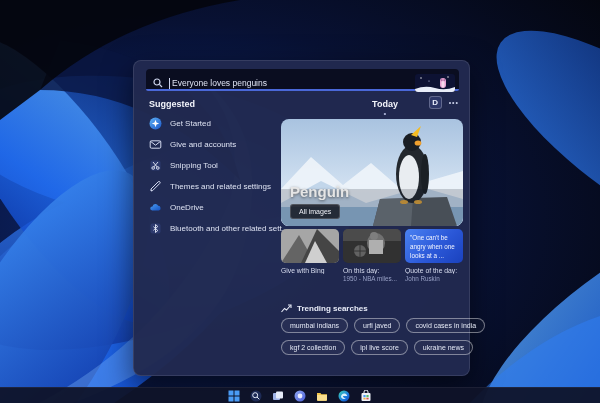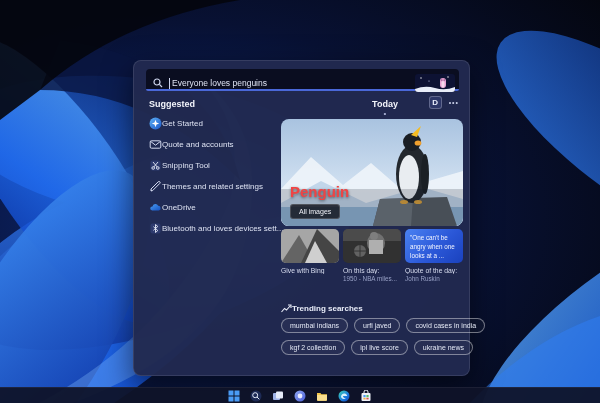--- a/index.html
+++ b/index.html
@@ -26,43 +26,43 @@
   .today-wrap { position:absolute; left:160px; top:38px; width:182px; display:flex; align-items:center;flex-direction:column; }
   .today-wrap .t { color:#f2f4fb; font-size:9px; font-weight:bold; }
   .today-wrap .sep { color:#aab3d6; font-size:8px; margin:0 5px; }
   .hdr-right { position:absolute; right:10px; top:35px; display:flex; align-items:center; gap:7px; }
   .profile-chip { width:13px; height:13px; border-radius:3px; background:#2c3667; border:1px solid rgba(255,255,255,0.25);
     color:#e8ecfa; font-size:8px; font-weight:bold; display:flex; align-items:center; justify-content:center; }
   .more-dots { color:#c9d0e8; font-size:7px; letter-spacing:1px; }
 
   
   .sugg-list { position:absolute; left:15px; top:52px; width:130px; list-style:none; }
-  .sugg-list li { height:21px; display:flex; align-items:center; cursor:default; }
+  .sugg-list li { height:21px; display:flex; align-items:center; gap:8px; cursor:default; }
   .sugg-list .lbl { color:#dde2f2; font-size:8px; white-space:nowrap; }
   .ic { width:13px; height:13px; flex:0 0 auto; }
 
   
   .hero { position:absolute; left:147px; top:58px; width:182px; height:107px; border-radius:8px; overflow:hidden; }
   .hero svg { position:absolute; inset:0; }
-  .hero-title { position:absolute; left:9px; bottom:26px; color:#ef4444; font-size:15px; font-weight:bold;
+  .hero-title { position:absolute; left:9px; bottom:26px; color:#e5e5e5; font-size:15px; font-weight:bold;
     text-shadow:0 1px 3px rgba(0,0,0,0.55); }
   .hero-btn { position:absolute; left:9px; bottom:7px; background:rgba(18,20,28,0.82); color:#eef0f6;
     font-size:7px; padding:3px 8px; border-radius:3px; border:1px solid rgba(255,255,255,0.18); }
 
   
   .cards-row { position:absolute; left:147px; top:168px; width:182px; display:flex; gap:4px; }
   .info-card { width:58px; }
   .thumb { width:58px; height:34px; border-radius:5px; overflow:hidden; position:relative; }
   .quote-thumb { background:linear-gradient(135deg,#4a82f2 0%,#2b58d8 55%,#1a41bd 100%);
     padding:4px 5px; color:#f2f5ff; font-size:6.3px; line-height:1.45; }
   .cap1 { margin-top:4px; color:#d9def0; font-size:6.8px; white-space:nowrap; overflow:hidden; }
   .cap2 { margin-top:1px; color:#98a1c6; font-size:6.3px; white-space:nowrap; overflow:hidden; }
 
   
-  .trend-head { position:absolute; left:147px; top:243px; display:flex; align-items:center; }
+  .trend-head { position:absolute; left:147px; top:243px; display:flex; align-items:center; gap:5px; }
   .trend-head span { color:#e8ecf8; font-size:8px; font-weight:bold; }
   .chips-row { position:absolute; left:147px; display:flex; gap:6px; }
   .chips-row.r1 { top:257px; } .chips-row.r2 { top:279px; }
   .chip { border:1px solid rgba(255,255,255,0.42); border-radius:9px; padding:3px 8px;
     color:#e4e8f5; font-size:7px; white-space:nowrap; background:rgba(255,255,255,0.03); }
 
   
   .taskbar { position:absolute; left:0; bottom:0; width:600px; height:16px;
     background:rgba(15,19,40,0.94); border-top:1px solid rgba(255,255,255,0.06);
     display:flex; align-items:center; justify-content:center; gap:10px; }
@@ -155,21 +155,21 @@
         <circle cx="6.5" cy="6.5" r="6" fill="url(#g1)"></circle>
         <path d="M6.5 2.8l1 2.6 2.7 1.1-2.7 1.1-1 2.6-1-2.6-2.7-1.1 2.7-1.1z" fill="#fff"></path>
       </svg>
       <span class="lbl">Get Started</span>
     </li>
     <li>
       <svg class="ic" viewBox="0 0 13 13">
         <rect x="1.2" y="2.8" width="10.6" height="7.4" rx="1.2" fill="none" stroke="#d4daf0" stroke-width="1"></rect>
         <path d="M1.6 3.4 L6.5 7.2 L11.4 3.4" fill="none" stroke="#d4daf0" stroke-width="1"></path>
       </svg>
-      <span class="lbl">Quote and accounts</span>
+      <span class="lbl">Give and accounts</span>
     </li>
     <li>
       <svg class="ic" viewBox="0 0 13 13">
         <rect x="1.5" y="1.5" width="10" height="10" rx="2" fill="#2d3a6e"></rect>
         <circle cx="4.2" cy="9" r="1.3" fill="none" stroke="#e8ecfa" stroke-width="0.9"></circle>
         <circle cx="8.8" cy="9" r="1.3" fill="none" stroke="#e8ecfa" stroke-width="0.9"></circle>
         <path d="M4.8 8 L9 3 M8.2 8 L4 3" stroke="#e8ecfa" stroke-width="0.9"></path>
       </svg>
       <span class="lbl">Snipping Tool</span>
     </li>
@@ -190,21 +190,21 @@
             </defs>
         <path d="M3.2 9.6 a2.1 2.1 0 0 1 .3-4.2 a3 3 0 0 1 5.7-.7 a2.5 2.5 0 0 1 .6 4.9 Z" fill="url(#g9)"></path>
       </svg>
       <span class="lbl">OneDrive</span>
     </li>
     <li>
       <svg class="ic" viewBox="0 0 13 13">
         <rect x="1.5" y="1.5" width="10" height="10" rx="2" fill="#2d3a6e"></rect>
         <path d="M6.5 2.5 v8 l2.3-2 -4.4-3.8 M6.5 10.5 M6.5 2.5 l2.3 2 -4.4 3.8" fill="none" stroke="#e8ecfa" stroke-width="0.9"></path>
       </svg>
-      <span class="lbl">Bluetooth and loves devices sett...</span>
+      <span class="lbl">Bluetooth and other related sett...</span>
     </li>
   </ul>
 
   <div class="hero">
     <svg viewBox="0 0 182 107">
       <defs>
         <linearGradient id="sky" x1="0" y1="0" x2="0" y2="1">
           <stop offset="0" stop-color="#a9c3e0"></stop>
               <stop offset="0.6" stop-color="#cfdff0"></stop>
               <stop offset="1" stop-color="#9db9d6"></stop>

